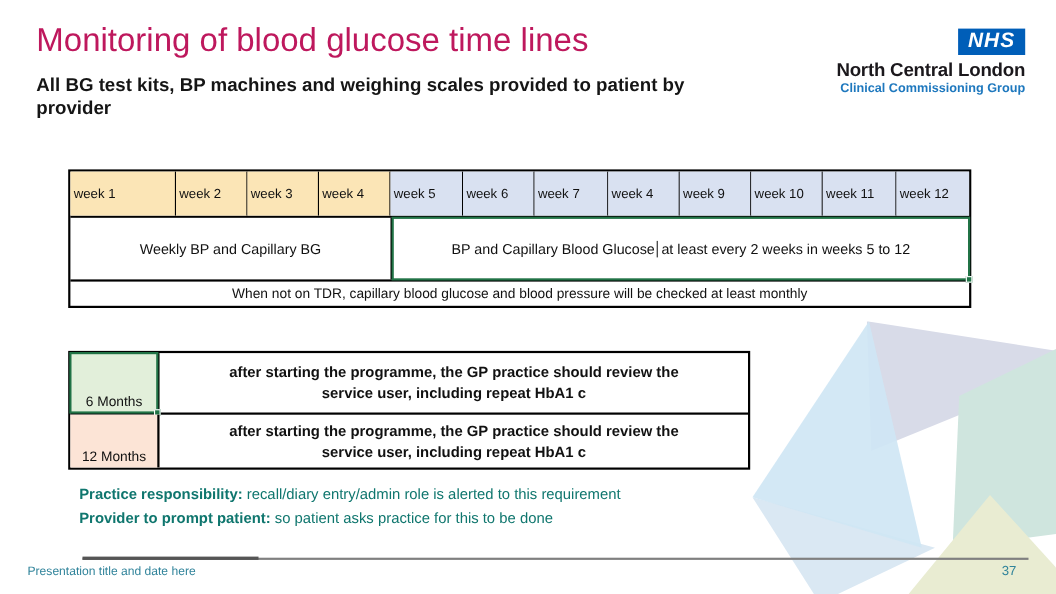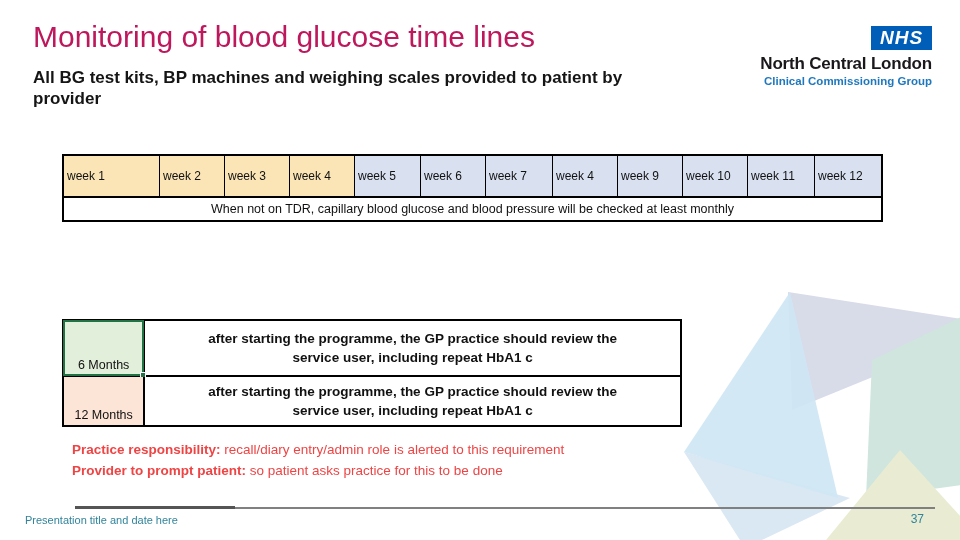--- a/index.html
+++ b/index.html
@@ -61,21 +61,21 @@
   .t2-label { width:90px; border-right:2px solid #000; display:flex; align-items:flex-end;
               padding:2px 4px 3px 4px; font-size:12.5px; position:relative;justify-content:center; }
   .t2-label.green { background:#e2efda; }
   .t2-label.peach { background:#fce4d6; }
   .t2-text { width:600px; display:flex; align-items:center; justify-content:center; text-align:center;
              font-weight:bold; font-size:13.5px; line-height:19px; white-space:pre-line; }
   .t2-row.first .t2-label, .t2-row.first .t2-text { height:54px; }
   .t2-row.second .t2-label, .t2-row.second .t2-text { height:48px; }
 
   
-  #notes { position:absolute; left:72px; top:439px; font-size:13.5px; color:#ef4444; line-height:21px; z-index:2; }
+  #notes { position:absolute; left:72px; top:439px; font-size:13.5px; color:#0f766e; line-height:21px; z-index:2; }
 
   
   #footer-line { position:absolute; left:75px; top:507px; width:860px; height:2px; background:#808080; z-index:3; }
   #footer-line-dark { position:absolute; left:75px; top:506px; width:160px; height:3px; background:#555555; z-index:3; }
   #footer-text { position:absolute; left:25px; top:514px; font-size:11px; color:#31849b; z-index:3; }
   #page-num { position:absolute; right:36px; top:512px; font-size:12px; color:#31849b; z-index:3; }
 </style>
 </head>
 <body>
 
@@ -131,20 +131,31 @@
       <div class="wc cool" style="width:65px">
           <span>week 10</span>
         </div>
       <div class="wc cool" style="width:67px">
           <span>week 11</span>
         </div>
       <div class="wc cool" style="width:66px">
           <span>week 12</span>
         </div>
     </div>
+    <div id="t1-row2">
+      <div id="t1-row2-left">Weekly BP and Capillary BG</div>
+      <div id="t1-row2-right">
+        <span>BP and Capillary Blood Glucose</span>
+          <span class="caret"></span>
+          <span>at least every 2 weeks in weeks 5 to 12</span>
+        <div class="sel">
+          <div class="sel-handle"></div>
+        </div>
+      </div>
+    </div>
     <div id="t1-row3">
       <span>When not on TDR, capillary blood glucose and blood pressure will be checked at least monthly</span>
     </div>
   </div>
 
   <div id="t2">
     <div class="t2-row first">
       <div class="t2-label green">
         <span>6 Months</span>
         <div class="sel">

